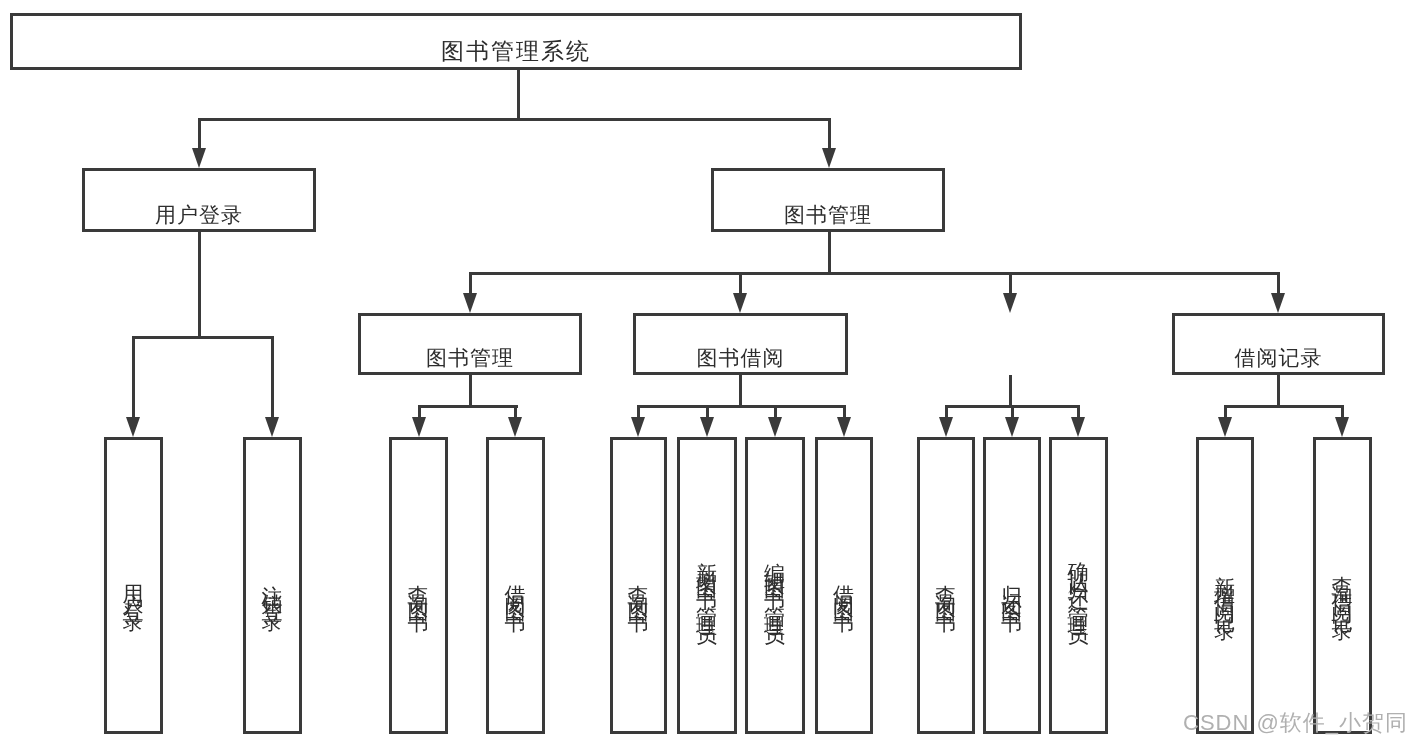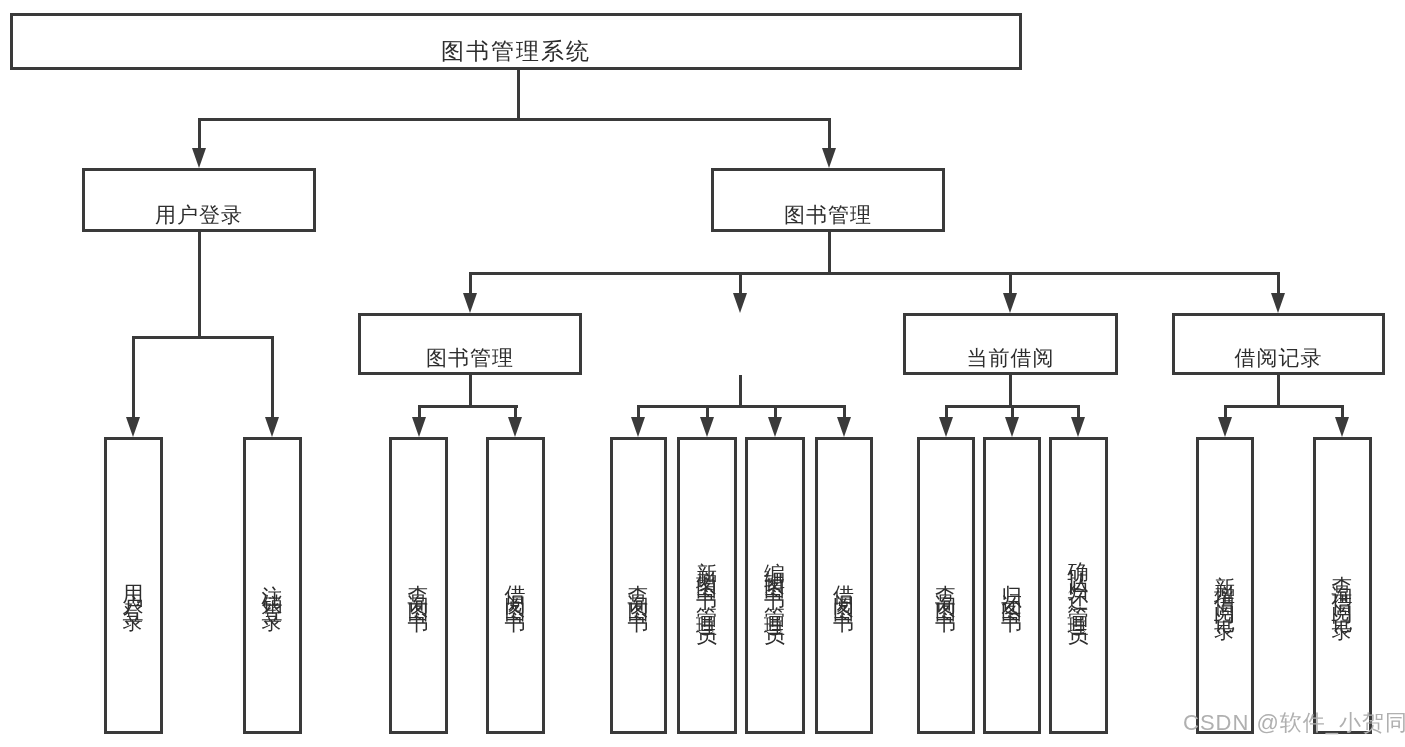--- a/index.html
+++ b/index.html
@@ -102,22 +102,22 @@
   <div class="vline" style="left:1009px; top:272px; height:23px;"></div>
   <div class="vline" style="left:1277px; top:272px; height:23px;"></div>
   <div class="arrow" style="left:463px; top:293px;"></div>
   <div class="arrow" style="left:733px; top:293px;"></div>
   <div class="arrow" style="left:1003px; top:293px;"></div>
   <div class="arrow" style="left:1271px; top:293px;"></div>
 
   <div class="box" style="left:358px; top:313px; width:224px; height:62px;">
     <span class="label">图书管理</span>
   </div>
-  <div class="box" style="left:903px; top:313px; width:215px; height:62px;">
-    <span class="label">当前借阅</span>
+  <div class="box" style="left:633px; top:313px; width:215px; height:62px;">
+    <span class="label">图书借阅</span>
   </div>
   <div class="box" style="left:1172px; top:313px; width:213px; height:62px;">
     <span class="label">借阅记录</span>
   </div>
 
   <div class="vline" style="left:469px; top:375px; height:33px;"></div>
   <div class="hline" style="left:418px; top:405px; width:100px;"></div>
   <div class="vline" style="left:418px; top:405px; height:15px;"></div>
   <div class="vline" style="left:514px; top:405px; height:15px;"></div>
   <div class="arrow" style="left:412px; top:417px;"></div>

